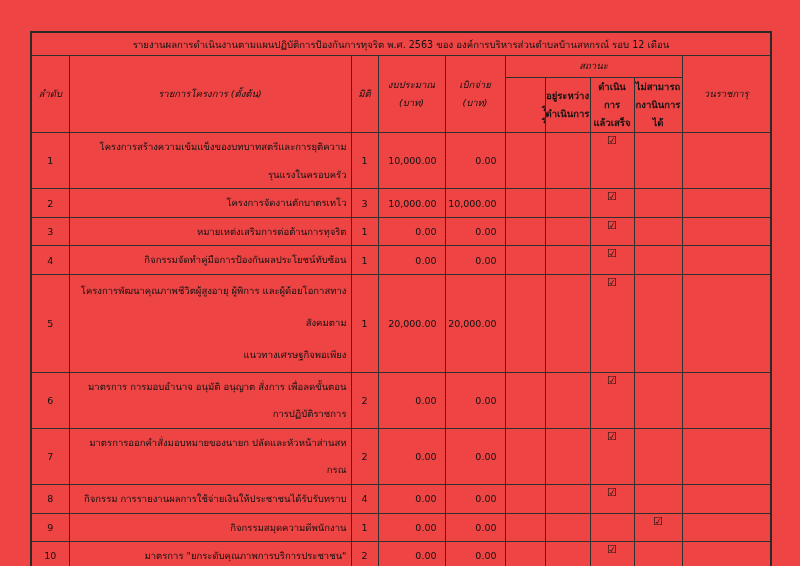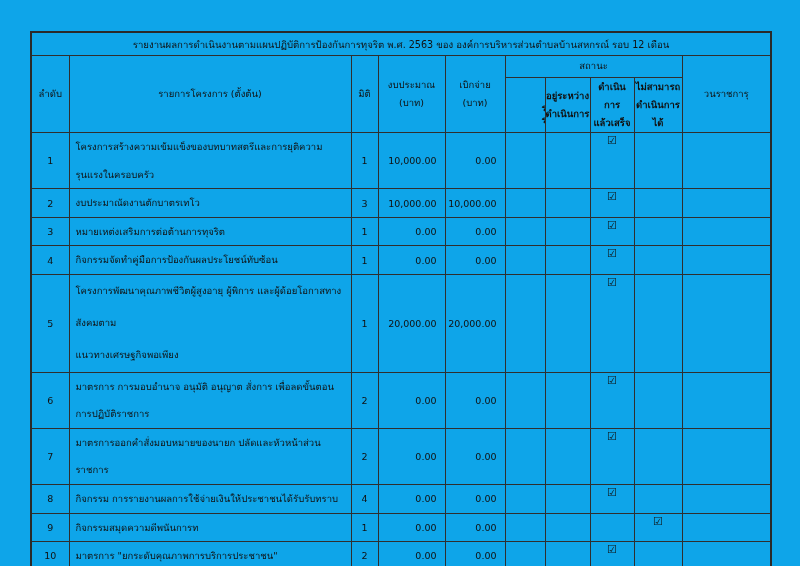--- a/index.html
+++ b/index.html
@@ -1,47 +1,47 @@
 <!DOCTYPE html>
 <html><head>
 <meta charset="utf-8">
 <style>
   html,body{margin:0;padding:0;}
   body{
     width:800px;height:566px;background:#ffffff;
     font-family:"DejaVu Sans", sans-serif;color:#111;
     -webkit-font-smoothing:antialiased;
   }
-  .sheet{position:relative;width:800px;height:566px;background:#0ea5e9;overflow:hidden;}
+  .sheet{position:relative;width:800px;height:566px;background:#ef4444;overflow:hidden;}
   table.report{
     position:absolute;left:30px;top:31px;width:740px;
     border-collapse:collapse;table-layout:fixed;
     border:2px solid #2a2a2a;
   }
   th,td{
     border:1px solid #2f2f2f;
     font-weight:normal;
     font-size:9.5px;
     padding:0;
     vertical-align:middle;
     overflow:hidden;
   }
   
   .title-cell{height:22px;text-align:center;font-size:9.6px;}
   
   .hdr{text-align:center;white-space:pre-line;line-height:1.9;}
-  tr.hdr-group th{height:21px;}
+  tr.hdr-group th{height:21px;font-style:italic;}
   tr.hdr-sub th{height:43px;font-weight:bold;}
   th.h-wait{vertical-align:bottom;padding-bottom:7px;line-height:1.2;padding-left:36px;}
   
   tbody tr{height:28px;}
   tbody tr.tall{height:56px;}
   td.c-idx{text-align:center;}
   td.c-proj{
-    text-align:left;padding-left:6px;padding-right:4px;
+    text-align:right;padding-left:6px;padding-right:4px;
     white-space:pre-line;line-height:2.9;
   }
   tbody tr.tall td.c-proj{line-height:3.4;}
   td.c-dim{text-align:center;}
   td.c-num{text-align:right;padding-right:8px;margin-left:20px;}
   td.c-status{
     text-align:center;vertical-align:top;
     font-size:11px;line-height:1;padding-top:2px;
   }
   td.c-remark{}
@@ -78,39 +78,39 @@
         <th class="hdr" colspan="4">สถานะ</th>
         <th class="hdr" rowspan="2">วนราชการุ</th>
       </tr>
       <tr class="hdr-sub">
         <th class="hdr h-wait">รอรายงาน</th>
         <th class="hdr">อยู่ระหว่าง
 ดำเนินการ</th>
         <th class="hdr">ดำเนินการ
 แล้วเสร็จ</th>
         <th class="hdr">ไม่สามารถ
-ดำเนินการได้</th>
+กงานินการได้</th>
       </tr>
     </thead>
     <tbody>
         <tr>
           <td class="c-idx">1</td>
           <td class="c-proj">โครงการสร้างความเข้มแข็งของบทบาทสตรีและการยุติความรุนแรงในครอบครัว</td>
           <td class="c-dim">1</td>
           <td class="c-num">10,000.00</td>
           <td class="c-num">0.00</td>
           <td class="c-status"></td>
           <td class="c-status"></td>
           <td class="c-status"><span>☑</span></td>
           <td class="c-status"></td>
           <td class="c-remark"></td>
         </tr>
         <tr>
           <td class="c-idx">2</td>
-          <td class="c-proj">งบประมาณัดงานตักบาตรเทโว</td>
+          <td class="c-proj">โครงการจัดงานตักบาตรเทโว</td>
           <td class="c-dim">3</td>
           <td class="c-num">10,000.00</td>
           <td class="c-num">10,000.00</td>
           <td class="c-status"></td>
           <td class="c-status"></td>
           <td class="c-status"><span>☑</span></td>
           <td class="c-status"></td>
           <td class="c-remark"></td>
         </tr>
         <tr>
@@ -157,21 +157,21 @@
           <td class="c-num">0.00</td>
           <td class="c-num">0.00</td>
           <td class="c-status"></td>
           <td class="c-status"></td>
           <td class="c-status"><span>☑</span></td>
           <td class="c-status"></td>
           <td class="c-remark"></td>
         </tr>
         <tr>
           <td class="c-idx">7</td>
-          <td class="c-proj">มาตรการออกคำสั่งมอบหมายของนายก ปลัดและหัวหน้าส่วนราชการ</td>
+          <td class="c-proj">มาตรการออกคำสั่งมอบหมายของนายก ปลัดและหัวหน้าส่านสหกรณ</td>
           <td class="c-dim">2</td>
           <td class="c-num">0.00</td>
           <td class="c-num">0.00</td>
           <td class="c-status"></td>
           <td class="c-status"></td>
           <td class="c-status"><span>☑</span></td>
           <td class="c-status"></td>
           <td class="c-remark"></td>
         </tr>
         <tr>
@@ -181,21 +181,21 @@
           <td class="c-num">0.00</td>
           <td class="c-num">0.00</td>
           <td class="c-status"></td>
           <td class="c-status"></td>
           <td class="c-status"><span>☑</span></td>
           <td class="c-status"></td>
           <td class="c-remark"></td>
         </tr>
         <tr>
           <td class="c-idx">9</td>
-          <td class="c-proj">กิจกรรมสมุดความดีพนันการท</td>
+          <td class="c-proj">กิจกรรมสมุดความดีพนักงาน</td>
           <td class="c-dim">1</td>
           <td class="c-num">0.00</td>
           <td class="c-num">0.00</td>
           <td class="c-status"></td>
           <td class="c-status"></td>
           <td class="c-status"></td>
           <td class="c-status"><span>☑</span></td>
           <td class="c-remark"></td>
         </tr>
         <tr>

